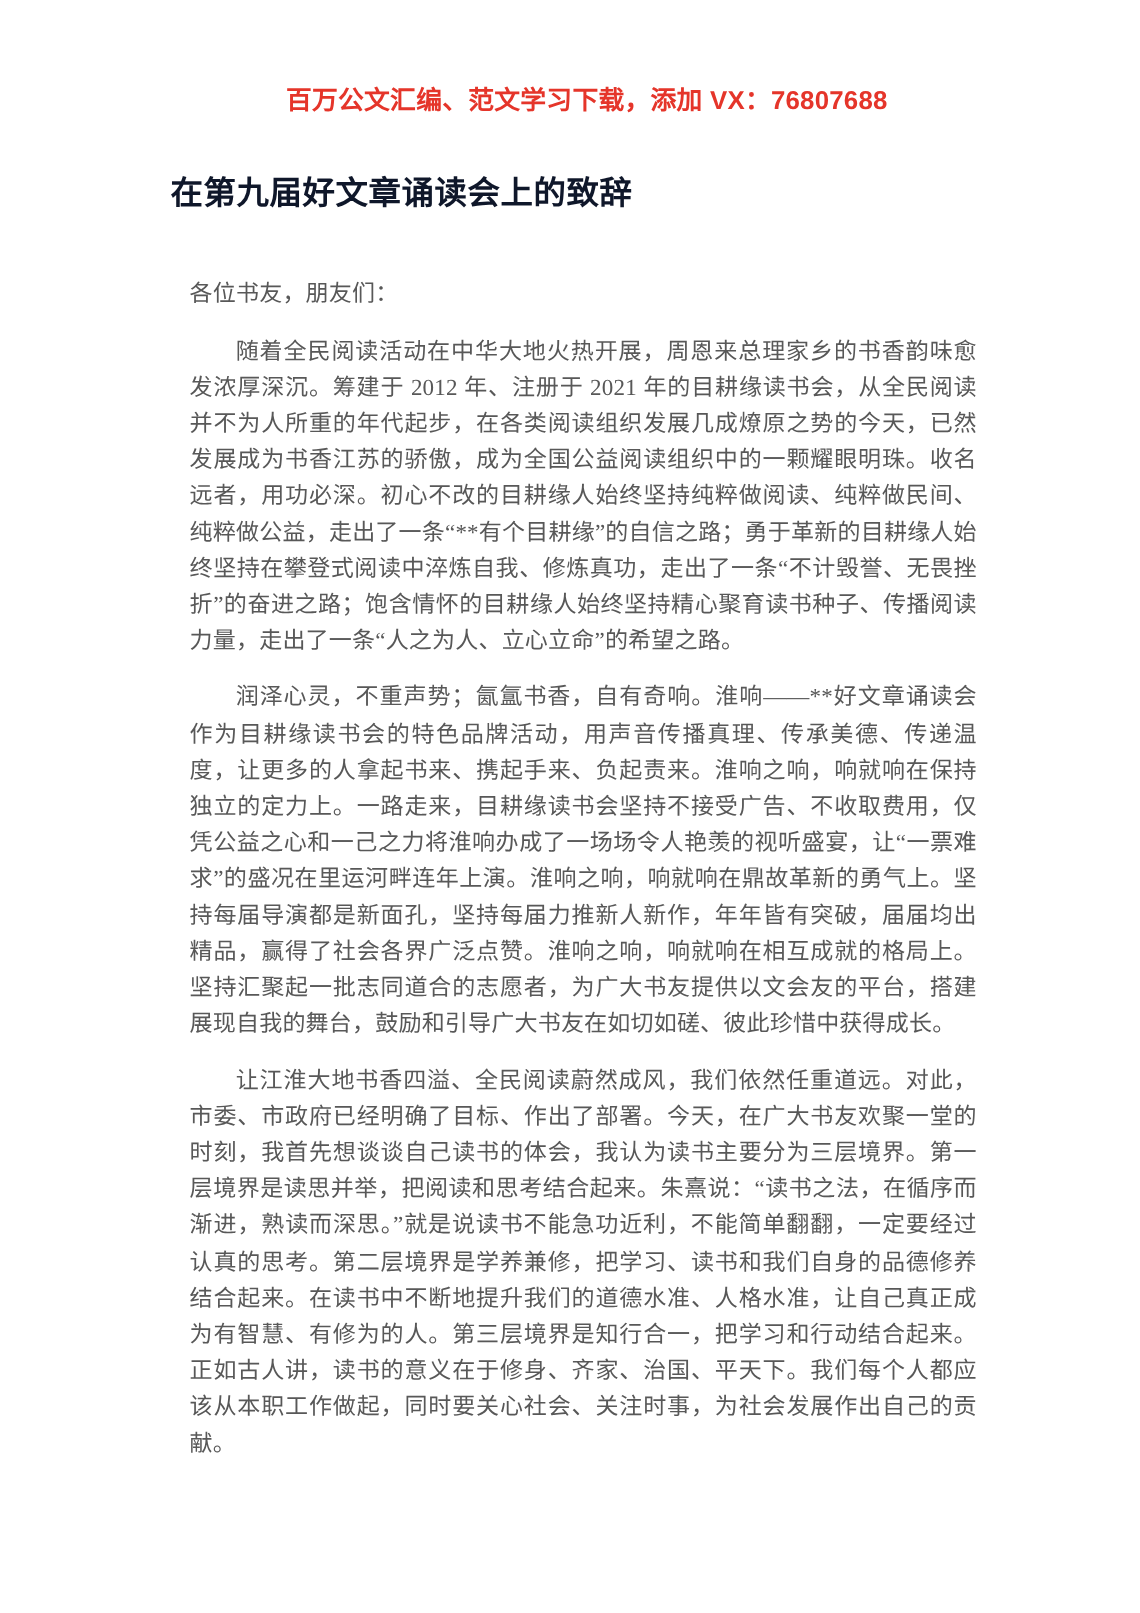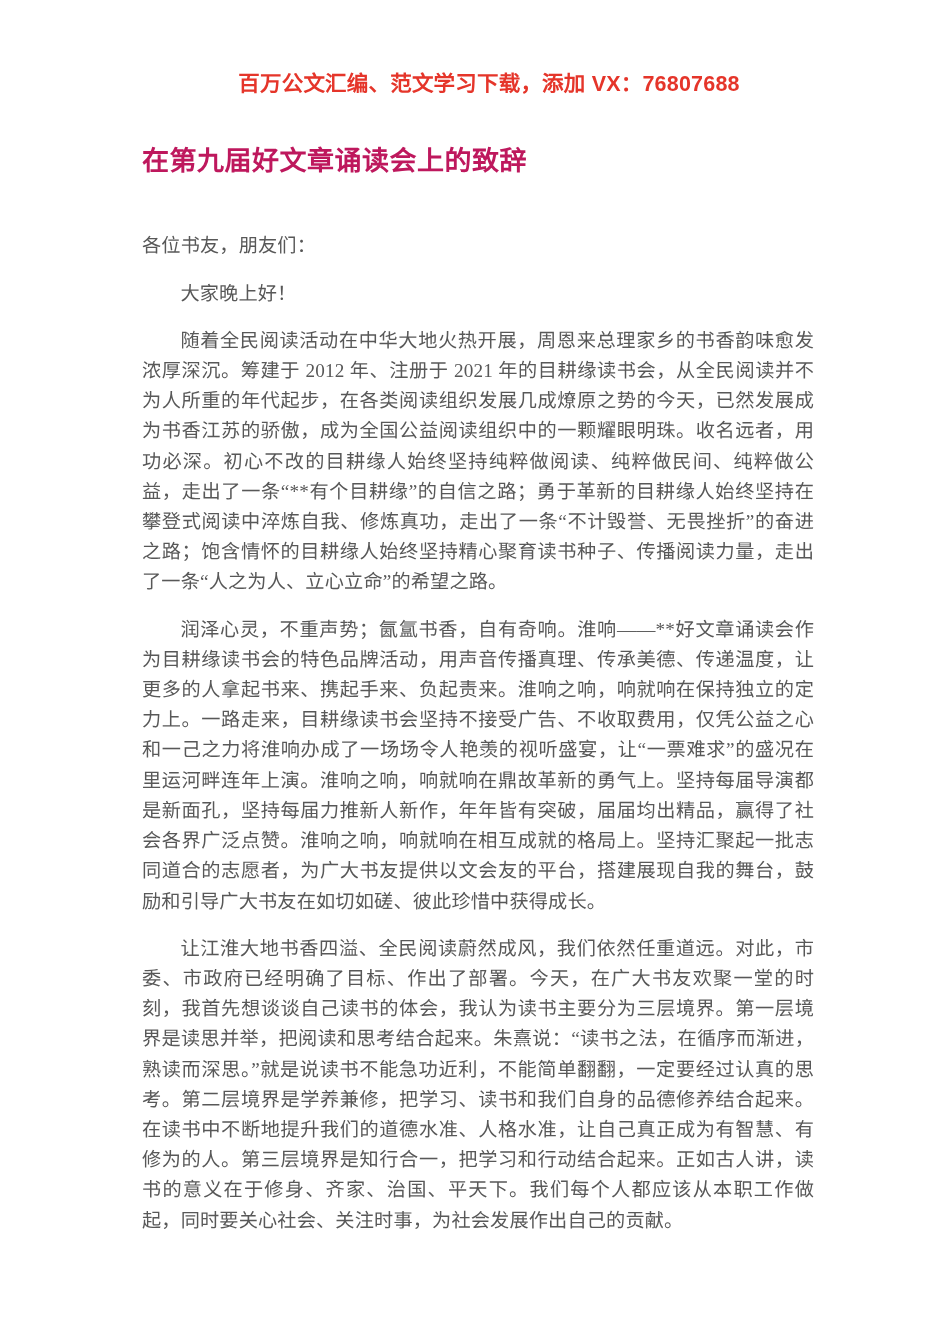--- a/index.html
+++ b/index.html
@@ -44,39 +44,39 @@
     position: absolute;
     left: 142px;
     top: 143px;
     width: 672px;
   }
 
   .doc-title {
     font-family: "Liberation Sans", "DejaVu Sans", sans-serif;
     font-size: 27px;
     font-weight: 600;
-    color: #be185d;
+    color: #0f172a;
     line-height: 1.35;
     letter-spacing: 0.5px;
     margin: 0 0 0 0;
     padding: 0;
   }
 
   .body-block {
     margin-top: 52px;
     color: #585858;
     font-size: 19.2px;
     line-height: 30.2px;
     text-align: justify;
     text-justify: inter-ideograph;
     letter-spacing: 0.15px;
   }
 
   .para {
-    margin: 0 0 17px 0;
+    margin: 0 0 17px 16px;
     padding: 0;
   }
   .para:last-child { margin-bottom: 0; }
 
   .para.indent {
     text-indent: 2em;
   }
   .para.noindent {
     text-indent: 0;
   }
@@ -87,21 +87,20 @@
 <div class="page">
 
   <div class="promo-banner">百万公文汇编、范文学习下载，添加 VX：76807688</div>
 
   <div class="doc">
 
     <h1 class="doc-title">在第九届好文章诵读会上的致辞</h1>
 
     <div class="body-block">
       <p class="para noindent">各位书友，朋友们：</p>
-      <p class="para indent">大家晚上好！</p>
       <p class="para indent">随着全民阅读活动在中华大地火热开展，周恩来总理家乡的书香韵味愈发浓厚深沉。筹建于 2012 年、注册于 2021 年的目耕缘读书会，从全民阅读并不为人所重的年代起步，在各类阅读组织发展几成燎原之势的今天，已然发展成为书香江苏的骄傲，成为全国公益阅读组织中的一颗耀眼明珠。收名远者，用功必深。初心不改的目耕缘人始终坚持纯粹做阅读、纯粹做民间、纯粹做公益，走出了一条“**有个目耕缘”的自信之路；勇于革新的目耕缘人始终坚持在攀登式阅读中淬炼自我、修炼真功，走出了一条“不计毁誉、无畏挫折”的奋进之路；饱含情怀的目耕缘人始终坚持精心聚育读书种子、传播阅读力量，走出了一条“人之为人、立心立命”的希望之路。</p>
       <p class="para indent">润泽心灵，不重声势；氤氲书香，自有奇响。淮响——**好文章诵读会作为目耕缘读书会的特色品牌活动，用声音传播真理、传承美德、传递温度，让更多的人拿起书来、携起手来、负起责来。淮响之响，响就响在保持独立的定力上。一路走来，目耕缘读书会坚持不接受广告、不收取费用，仅凭公益之心和一己之力将淮响办成了一场场令人艳羡的视听盛宴，让“一票难求”的盛况在里运河畔连年上演。淮响之响，响就响在鼎故革新的勇气上。坚持每届导演都是新面孔，坚持每届力推新人新作，年年皆有突破，届届均出精品，赢得了社会各界广泛点赞。淮响之响，响就响在相互成就的格局上。坚持汇聚起一批志同道合的志愿者，为广大书友提供以文会友的平台，搭建展现自我的舞台，鼓励和引导广大书友在如切如磋、彼此珍惜中获得成长。</p>
       <p class="para indent">让江淮大地书香四溢、全民阅读蔚然成风，我们依然任重道远。对此，市委、市政府已经明确了目标、作出了部署。今天，在广大书友欢聚一堂的时刻，我首先想谈谈自己读书的体会，我认为读书主要分为三层境界。第一层境界是读思并举，把阅读和思考结合起来。朱熹说：“读书之法，在循序而渐进，熟读而深思。”就是说读书不能急功近利，不能简单翻翻，一定要经过认真的思考。第二层境界是学养兼修，把学习、读书和我们自身的品德修养结合起来。在读书中不断地提升我们的道德水准、人格水准，让自己真正成为有智慧、有修为的人。第三层境界是知行合一，把学习和行动结合起来。正如古人讲，读书的意义在于修身、齐家、治国、平天下。我们每个人都应该从本职工作做起，同时要关心社会、关注时事，为社会发展作出自己的贡献。</p>
     </div>
 
   </div>
 
 </div>
 
 </body></html>

